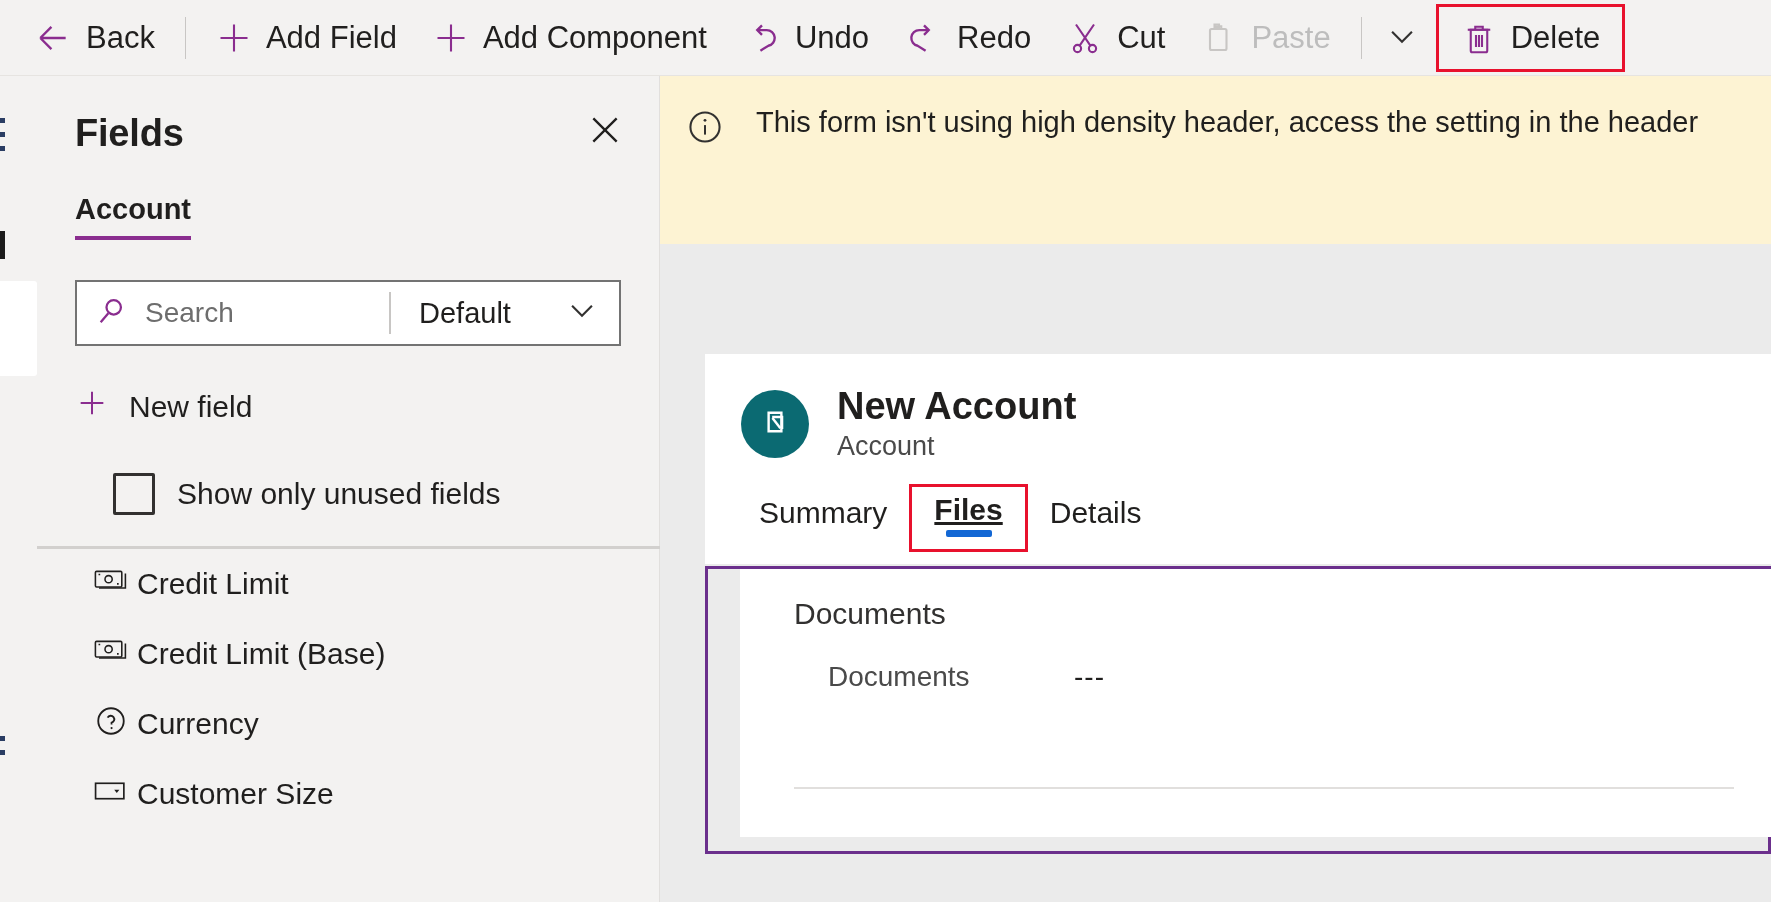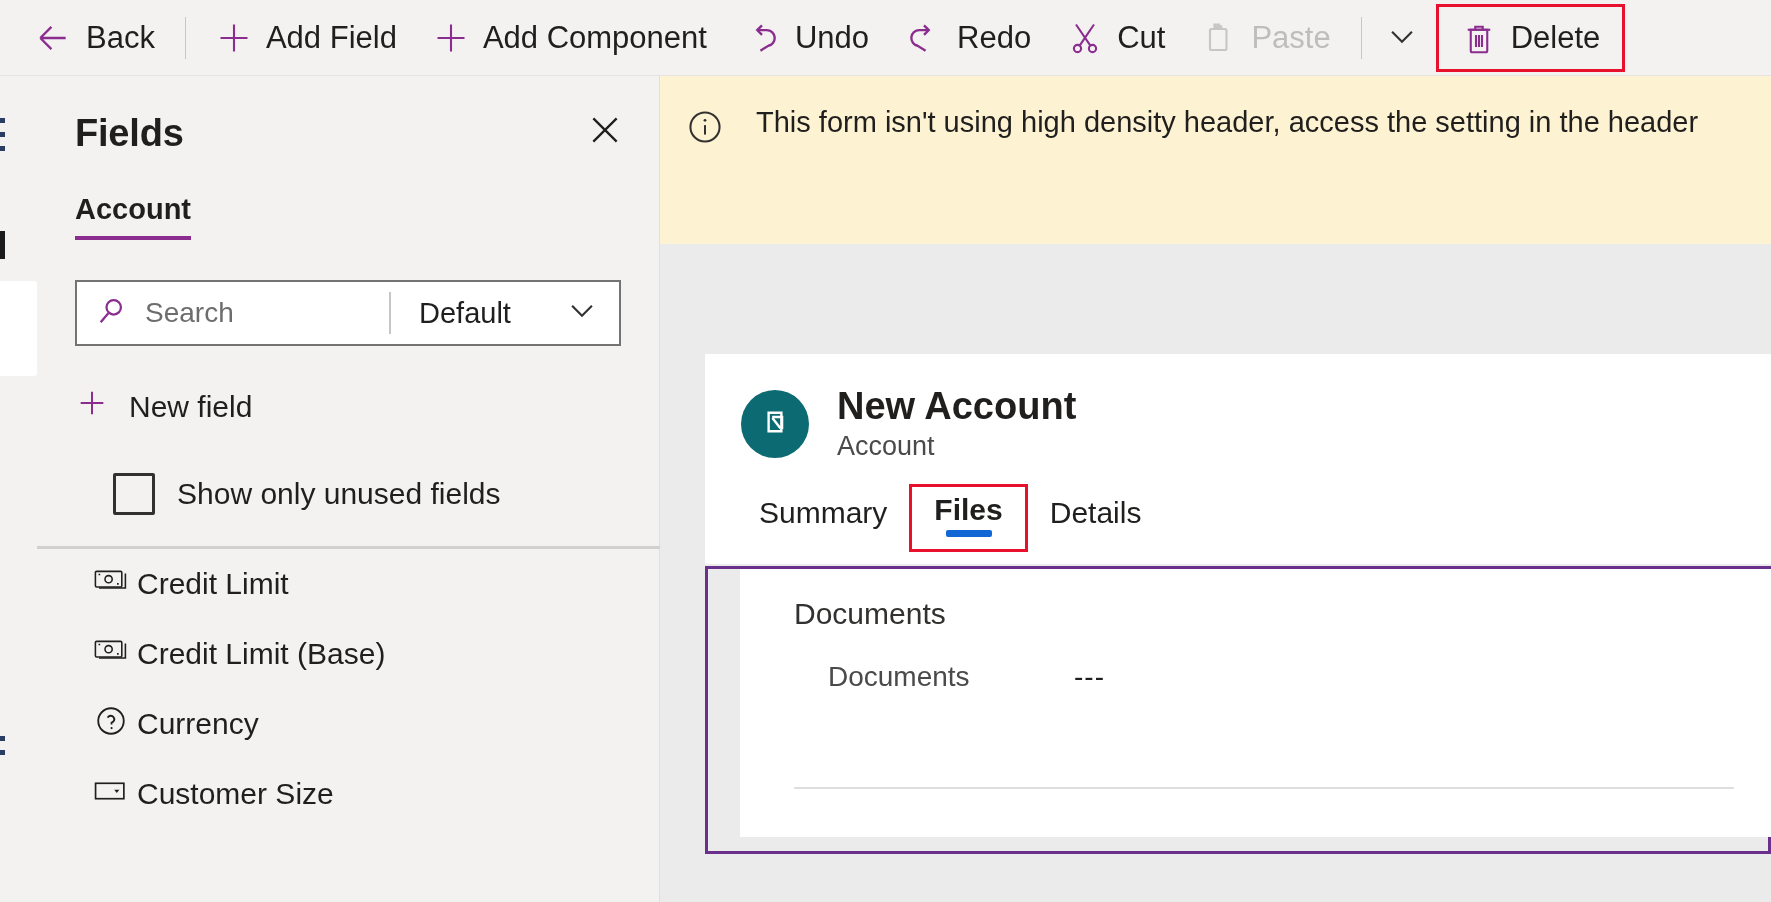--- a/index.html
+++ b/index.html
@@ -164,21 +164,21 @@
   .fc-tab {
     position: relative; font-size: 30px; color: #201f1e;
     padding: 0 20px 22px 20px; cursor: pointer;
   }
   .fc-tab.active { font-weight: 700; }
   .fc-tab.active .ul {
     position: absolute; left: 50%; transform: translateX(-50%);
     bottom: 12px; width: 46px; height: 7px; background: #1267d4; border-radius: 2px;
   }
   .fc-tab.boxed {
-    border: 3px solid #e8112d; padding: 6px 22px 22px 22px; margin: 0 2px;
+    border: 3px solid #e8112d; padding: 6px 22px 22px 22px; margin: 0 2px; text-decoration: underline;
   }
 
   .sec-wrap {
     position: absolute; left: 45px; top: 322px;
     width: 1066px; height: 288px;
     border: 3px solid #6b2f8c;
     background: #ebebeb;
   }
   .sec-inner {
     position: absolute; left: 32px; top: 0;

